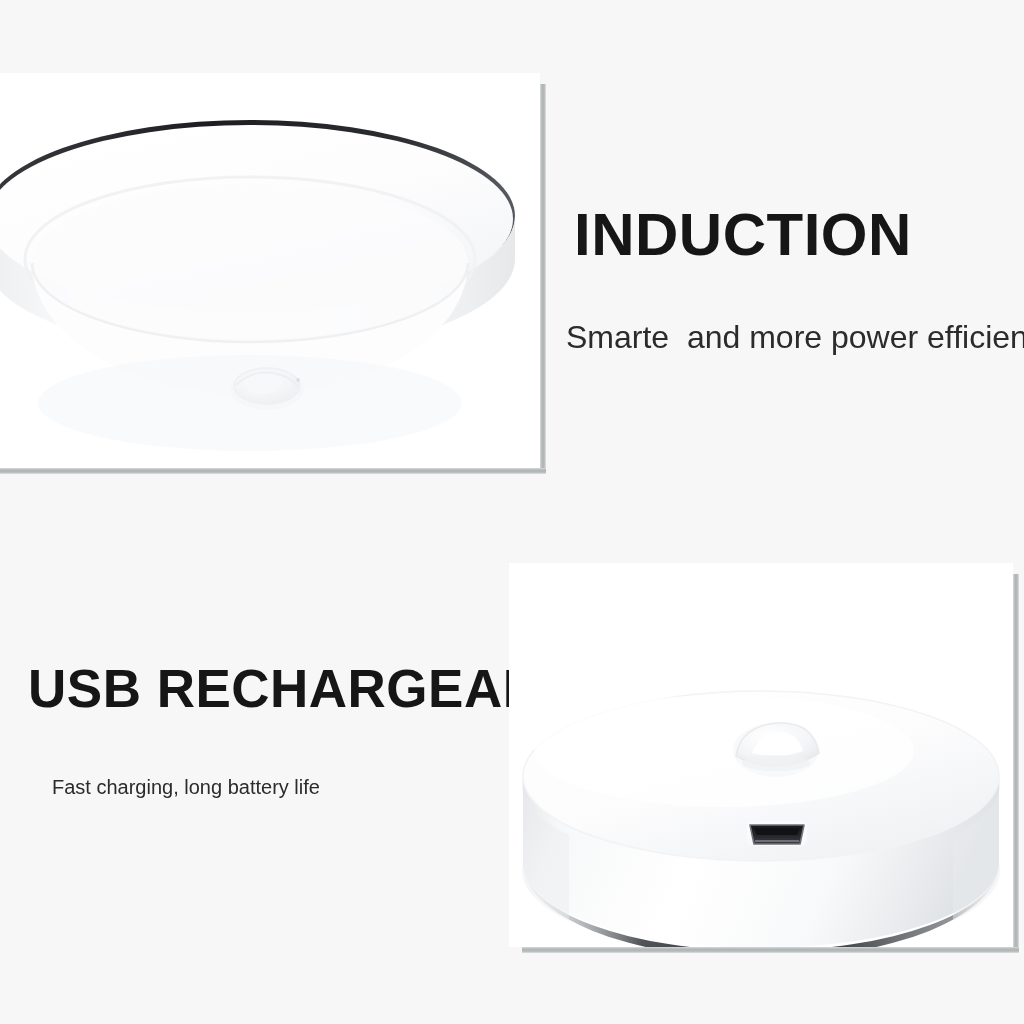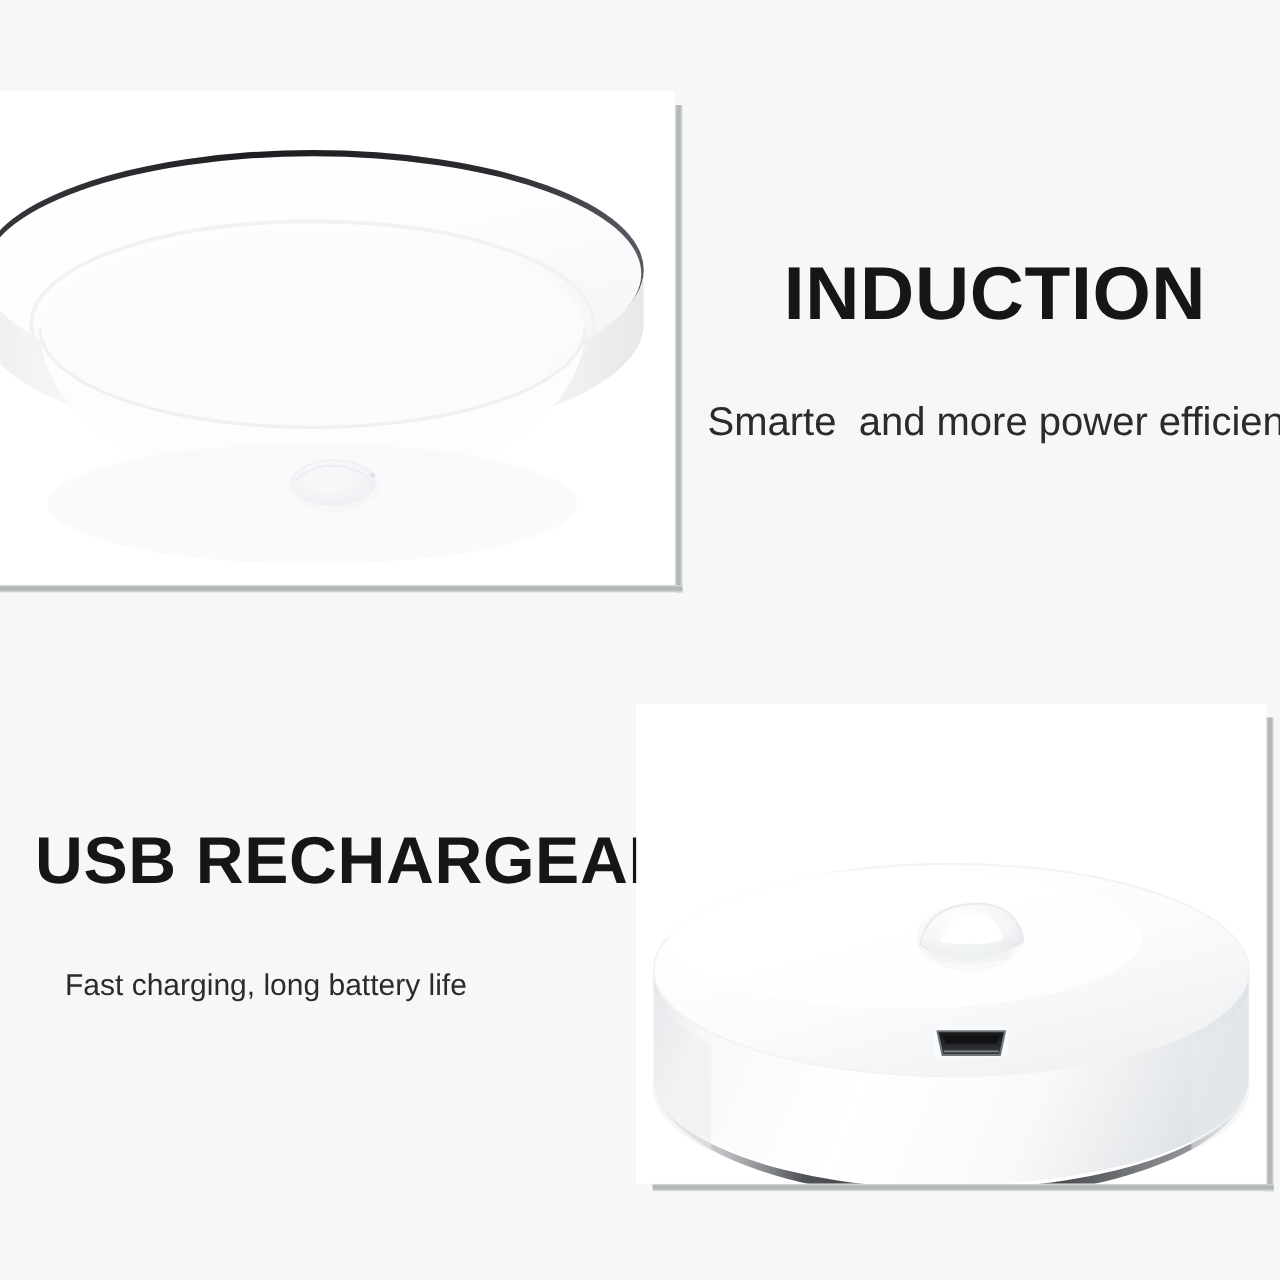--- a/index.html
+++ b/index.html
@@ -108,40 +108,39 @@
     line-height: 1.0;
   }
 
   #text-induction {
     left: 566px;
     top: 205px;
     width: 452px;
   }
   #text-induction .feature-title {
     font-size: 60px;
-    text-align: center;
     padding-left: 8px;
   }
   #text-induction .feature-subtitle {
     font-size: 32px;
     text-align: center;
     margin-top: 56px;
   }
 
   #text-usb {
     left: 28px;
     top: 662px;
     width: 476px;
   }
   #text-usb .feature-title {
     font-size: 53px;
     text-align: left;
   }
   #text-usb .feature-subtitle {
-    font-size: 24px;
+    font-size: 20px;
     text-align: left;
     margin-top: 62px;
     padding-left: 24px;
   }
 </style>
 </head>
 <body>
 
 <div id="page">
 

